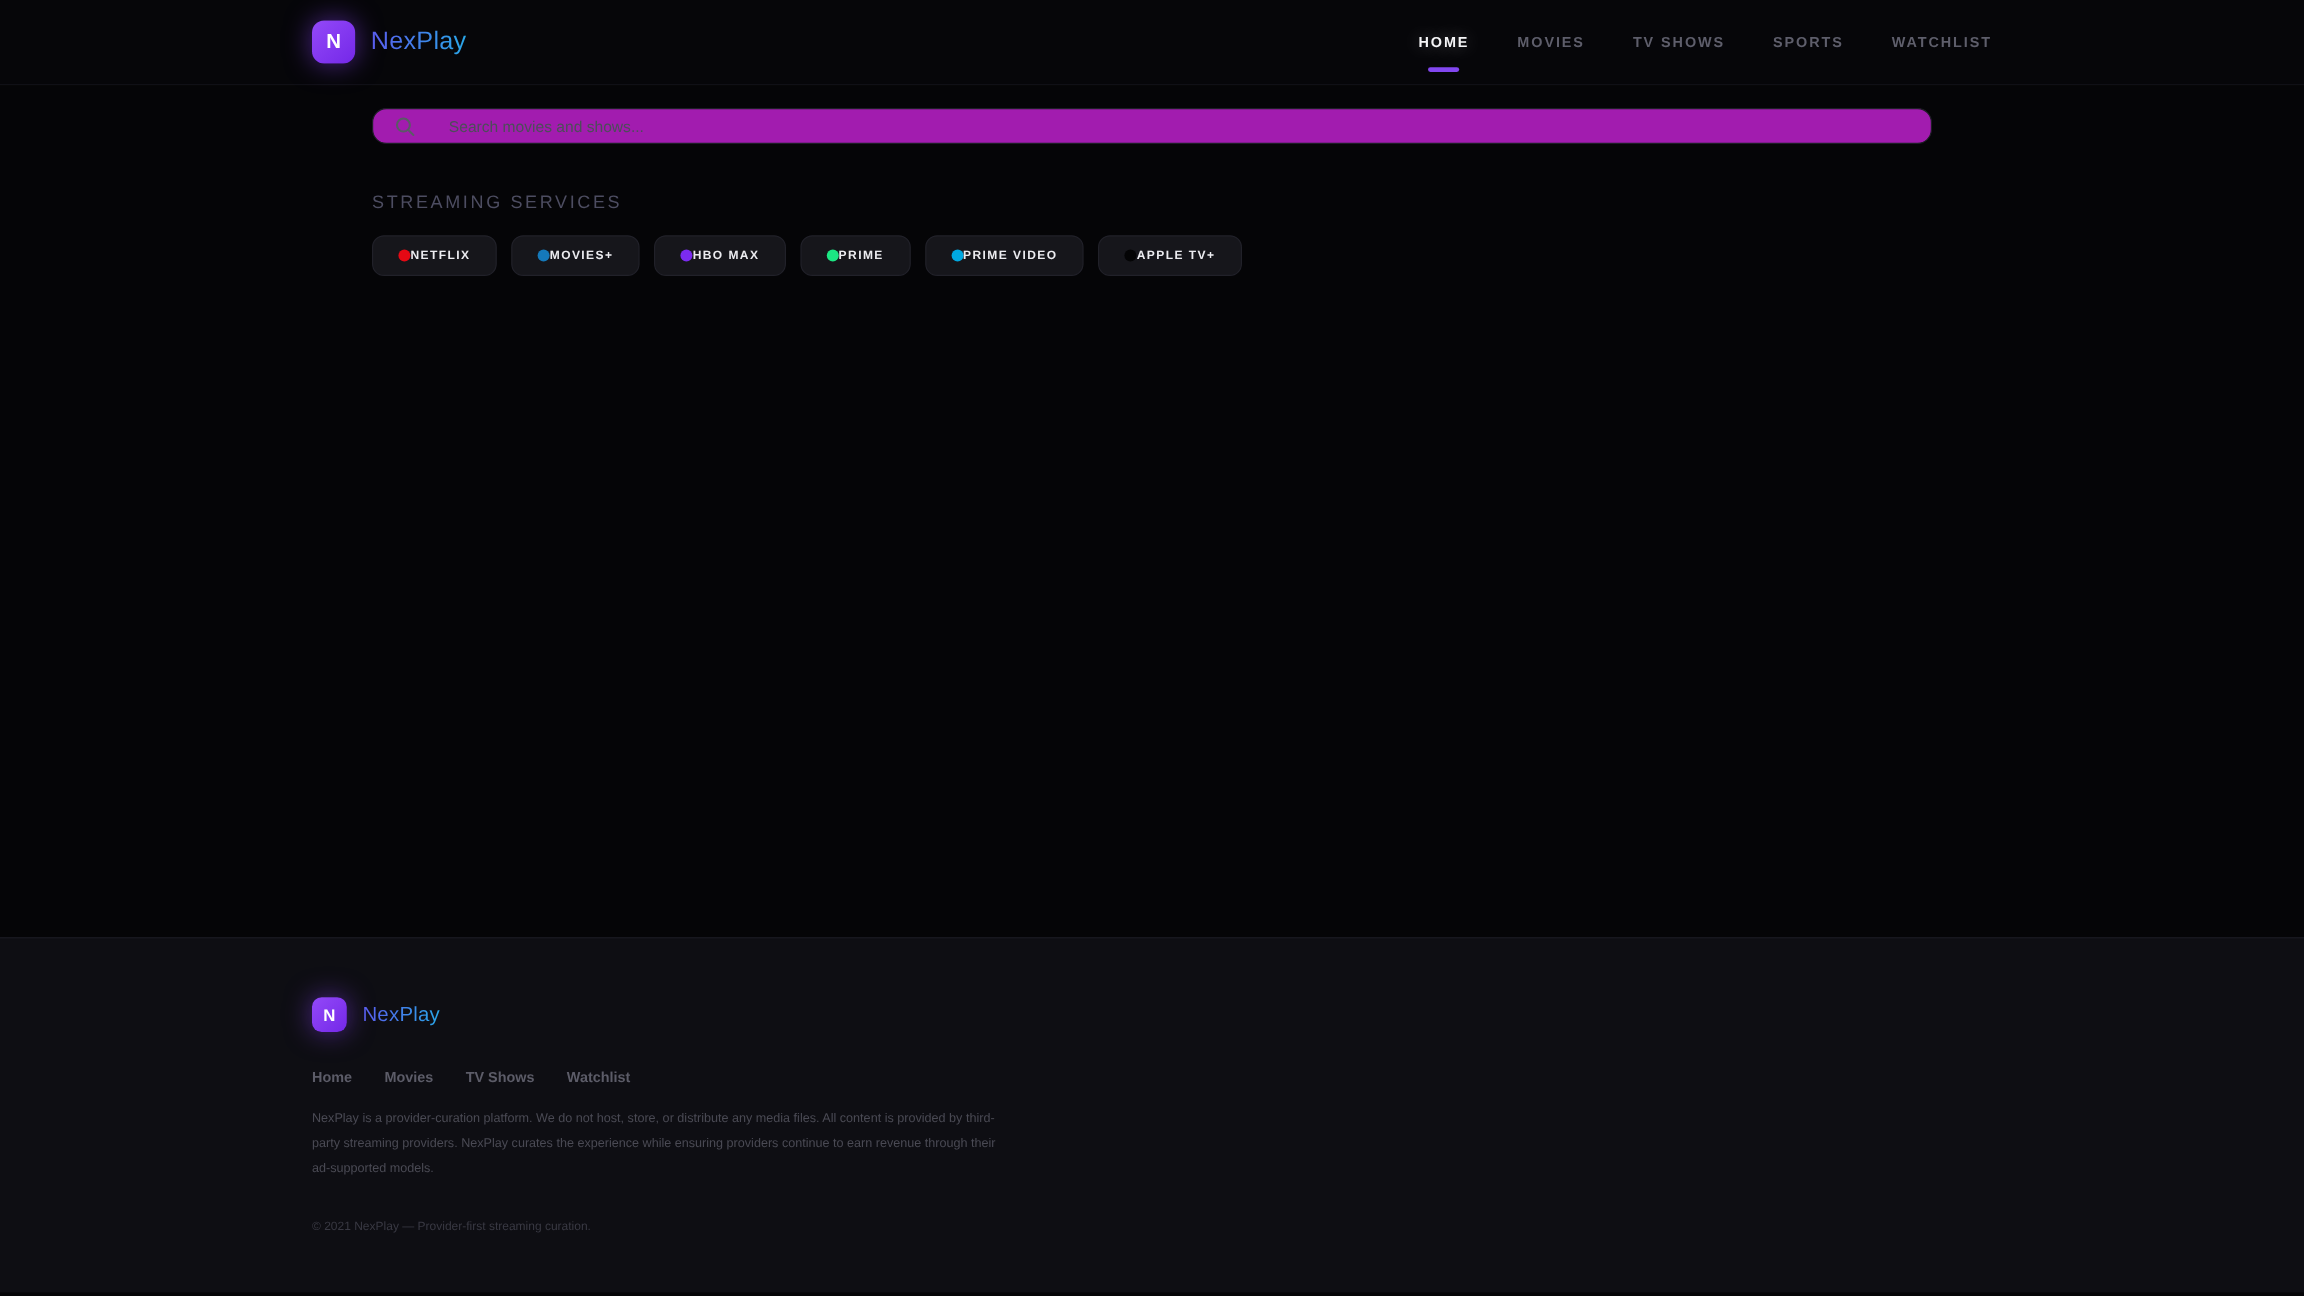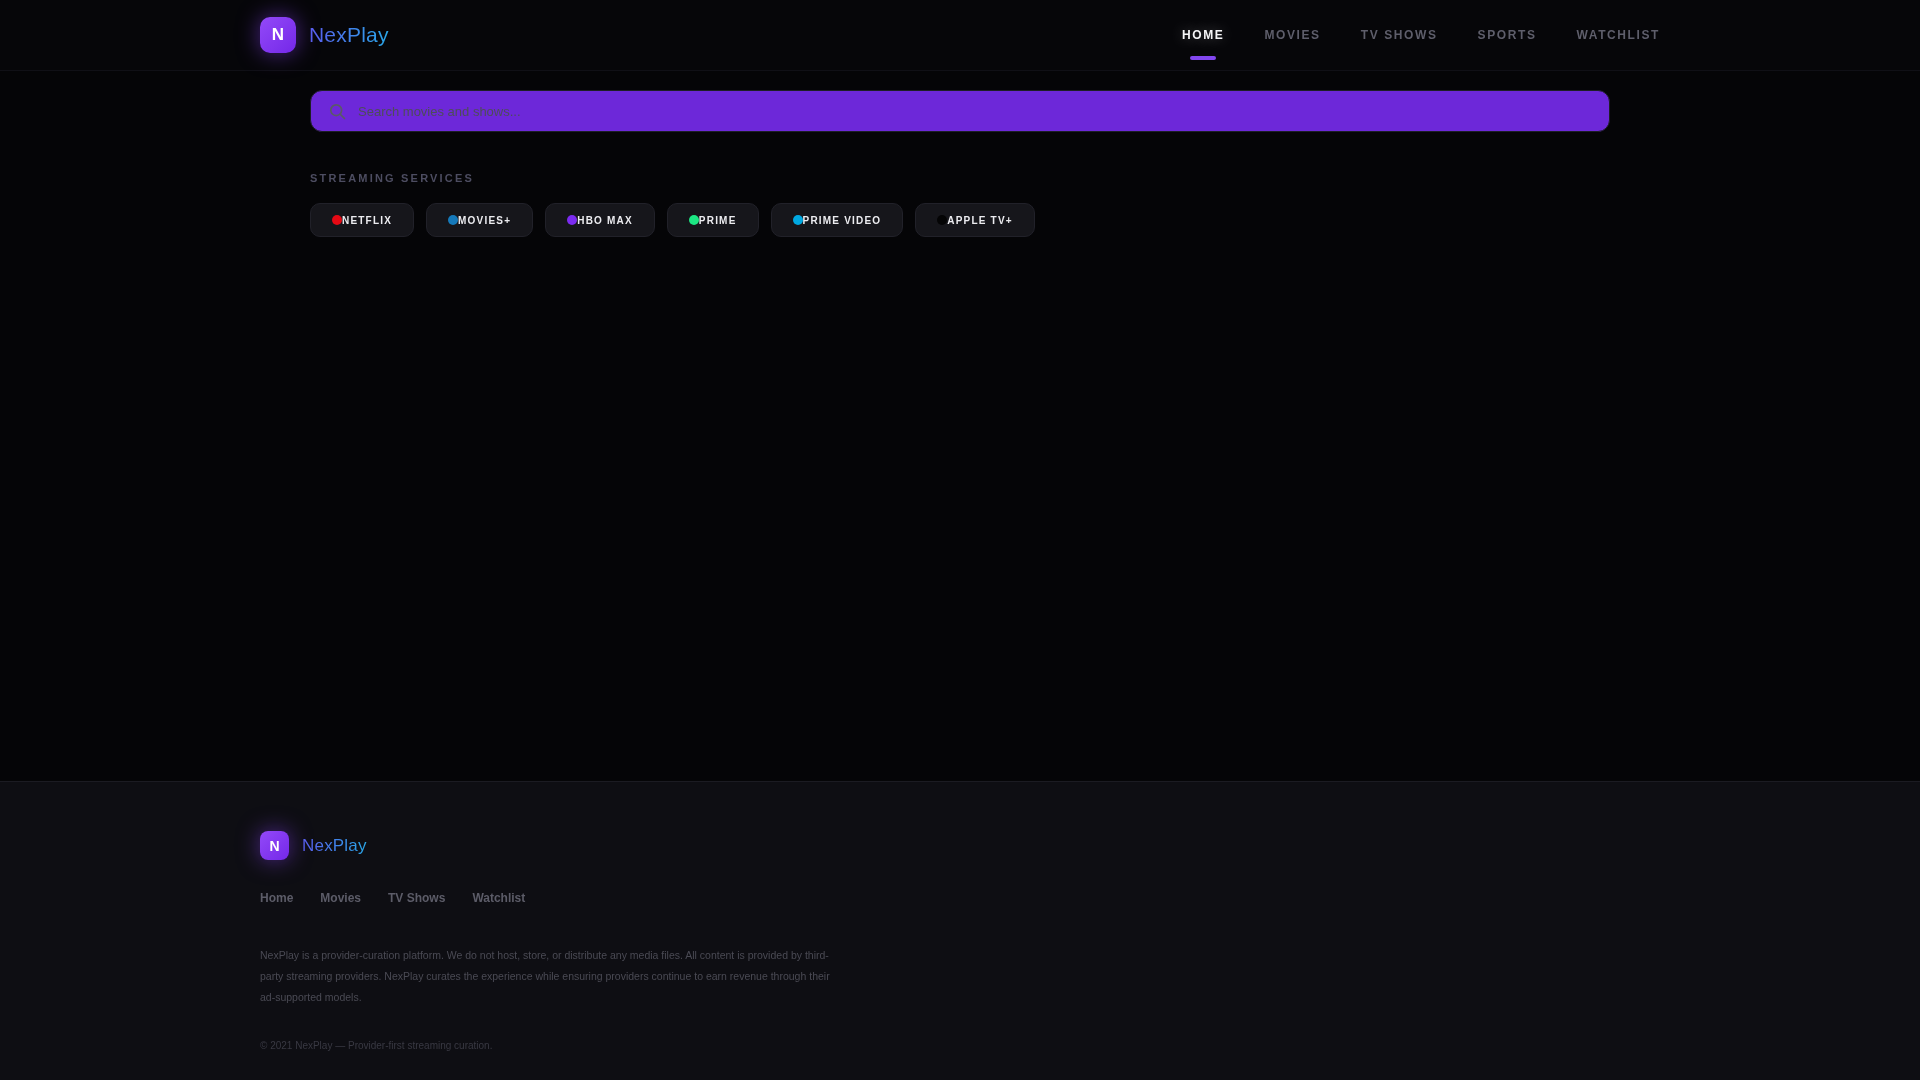--- a/index.html
+++ b/index.html
@@ -44,34 +44,34 @@
     content: ""; position: absolute; left: 50%; transform: translateX(-50%);
     bottom: 11px; width: 26px; height: 4px; border-radius: 2px;
     background: #8247f0;
   }
 
   
   .main { min-height: 691px; }
   .container-main { width: 1300px; max-width: calc(100% - 48px); margin: 0 auto; }
 
   .search-bar {
-    margin-top: 19px; height: 42px;
-    background: #6d28d9; border: 1px solid #1e1e26; border-radius: 12px;
-    display: flex; align-items: center; padding: 0 18px; gap: 12px;
+    margin-top: 19px; height: 30px;
+    background: #a21caf; border: 1px solid #1e1e26; border-radius: 12px;
+    display: flex; align-items: center; padding: 0 18px; gap: 28px;
   }
   .search-bar svg { flex: 0 0 auto; }
   .search-input {
     flex: 1; background: transparent; border: none; outline: none;
     color: #d5d5dc; font-size: 13px; font-family: "Liberation Sans", sans-serif;
   }
   .search-input::placeholder { color: #4d4d59; }
 
   .section-heading {
     margin-top: 40px;
-    font-size: 11px; font-weight: bold; letter-spacing: 2.2px;
+    font-size: 15px; font-weight: normal; letter-spacing: 2.2px;
     color: #4d4d61;
   }
 
   .pill-row { margin-top: 19px; display: flex; gap: 12px; }
   .pill {
     height: 34px; padding: 0 21px;
     background: #16161b; border: 1px solid #212129; border-radius: 10px;
     display: flex; align-items: center; cursor: pointer;
   }
   .pill-dot { width: 10px; height: 10px; border-radius: 50%; flex: 0 0 auto; }
@@ -84,21 +84,21 @@
   .footer {
     background: #0e0e13; border-top: 1px solid #1b1b22;
     padding: 49px 0 49px 0;
   }
   .footer-links { margin-top: 31px; display: flex; gap: 27px; }
   .footer-link {
     font-size: 12px; font-weight: bold; color: #5c5c68;
     text-decoration: none; cursor: pointer;
   }
   .footer-disclaimer {
-    margin-top: 40px; max-width: 585px;
+    margin-top: 17px; max-width: 585px;
     font-size: 10.5px; line-height: 2.0; color: #4a4a54;
   }
   .footer-copyright { margin-top: 32px; font-size: 10px; color: #393943; }
 </style>
 </head>
 <body>
 
 <header class="header">
   <div class="container header-inner">
     <div class="brand">

